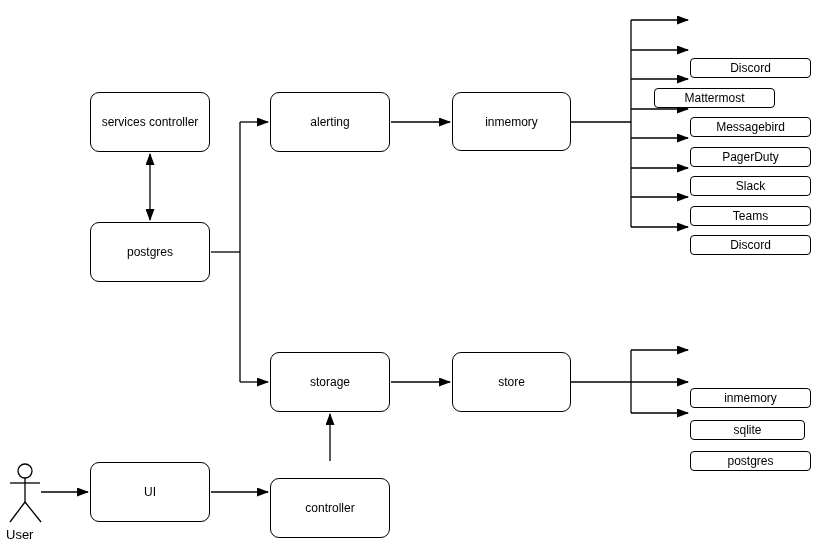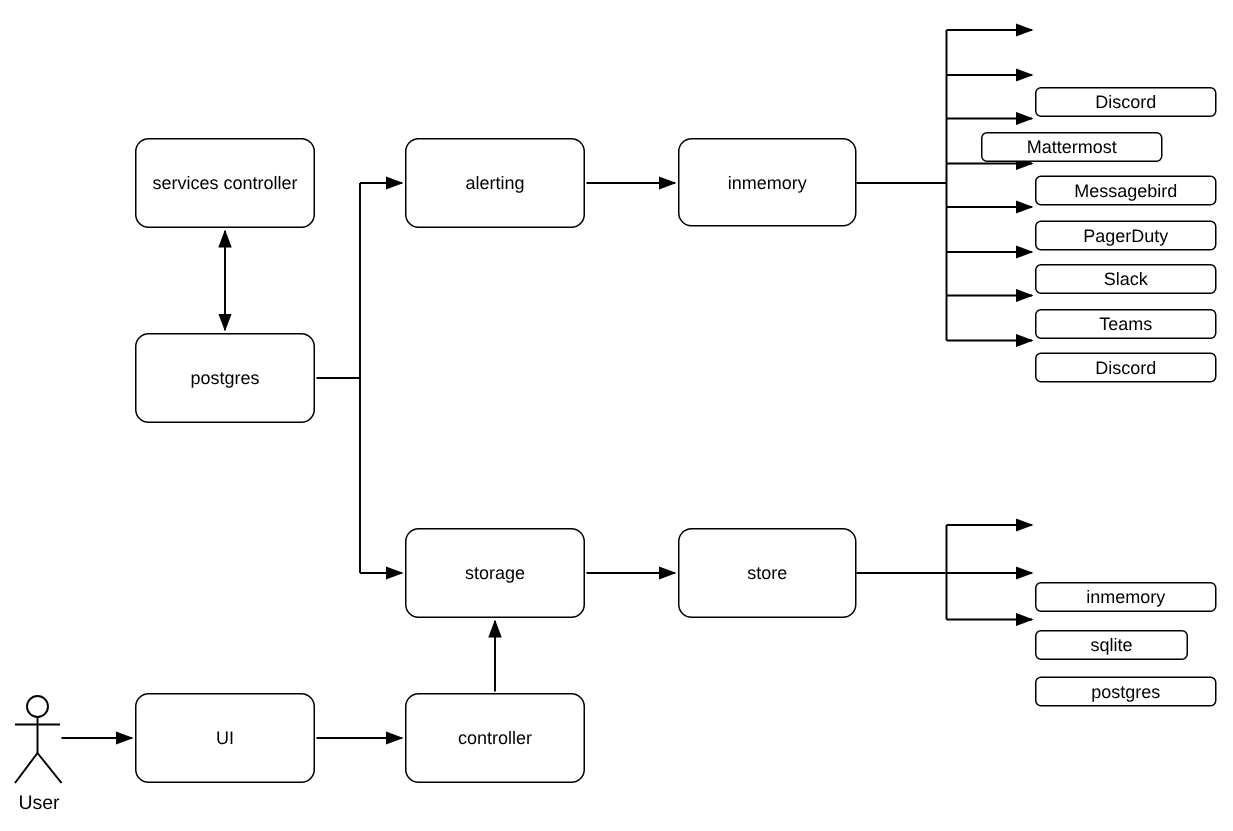--- a/index.html
+++ b/index.html
@@ -10,21 +10,21 @@
   }
   svg.wires{position:absolute;left:0;top:0;width:822px;height:554px;}
   .node{
     position:absolute;box-sizing:border-box;background:#ffffff;
     border:1.3px solid #000000;border-radius:9px;
     display:flex;align-items:center;justify-content:center;
     font-size:12px;line-height:1;white-space:nowrap;
   }
   .leaf{border-radius:4px;margin-top:48px;}
   .actor-label{
-    position:absolute;left:6px;top:527px;width:40px;text-align:center;
+    position:absolute;left:6px;top:527px;width:40px;text-align:left;
     font-size:13px;
   }
 </style>
 </head>
 <body>
 
 <div class="canvas">
 
   <svg class="wires" viewBox="0 0 822 554" xmlns="http://www.w3.org/2000/svg" fill="none" stroke="#000000" stroke-width="1.3">
     <defs>
@@ -101,29 +101,29 @@
   <div class="node" style="left:270px;top:92px;width:120px;height:60px">alerting</div>
 
   <div class="node" style="left:452px;top:92px;width:119px;height:59px">inmemory</div>
 
   <div class="node" style="left:270px;top:352px;width:120px;height:60px">storage</div>
 
   <div class="node" style="left:452px;top:352px;width:119px;height:60px">store</div>
 
   <div class="node" style="left:90px;top:462px;width:120px;height:60px">UI</div>
 
-  <div class="node" style="left:270px;top:462px;width:120px;height:60px">controller</div>
+  <div class="node" style="left:270px;top:478px;width:120px;height:60px">controller</div>
 
   <div class="node leaf" style="left:690px;top:10px;width:121px;height:20px">Discord</div>
   <div class="node leaf" style="left:654px;top:40px;width:121px;height:20px">Mattermost</div>
   <div class="node leaf" style="left:690px;top:69px;width:121px;height:20px">Messagebird</div>
   <div class="node leaf" style="left:690px;top:99px;width:121px;height:20px">PagerDuty</div>
   <div class="node leaf" style="left:690px;top:128px;width:121px;height:20px">Slack</div>
   <div class="node leaf" style="left:690px;top:158px;width:121px;height:20px">Teams</div>
   <div class="node leaf" style="left:690px;top:187px;width:121px;height:20px">Discord</div>
 
   <div class="node leaf" style="left:690px;top:340px;width:121px;height:20px">inmemory</div>
-  <div class="node leaf" style="left:690px;top:372px;width:102px;height:20px">sqlite</div>
+  <div class="node leaf" style="left:690px;top:372px;width:115px;height:20px">sqlite</div>
   <div class="node leaf" style="left:690px;top:403px;width:121px;height:20px">postgres</div>
 
   <div class="actor-label">User</div>
 
 </div>
 
 </body></html>

